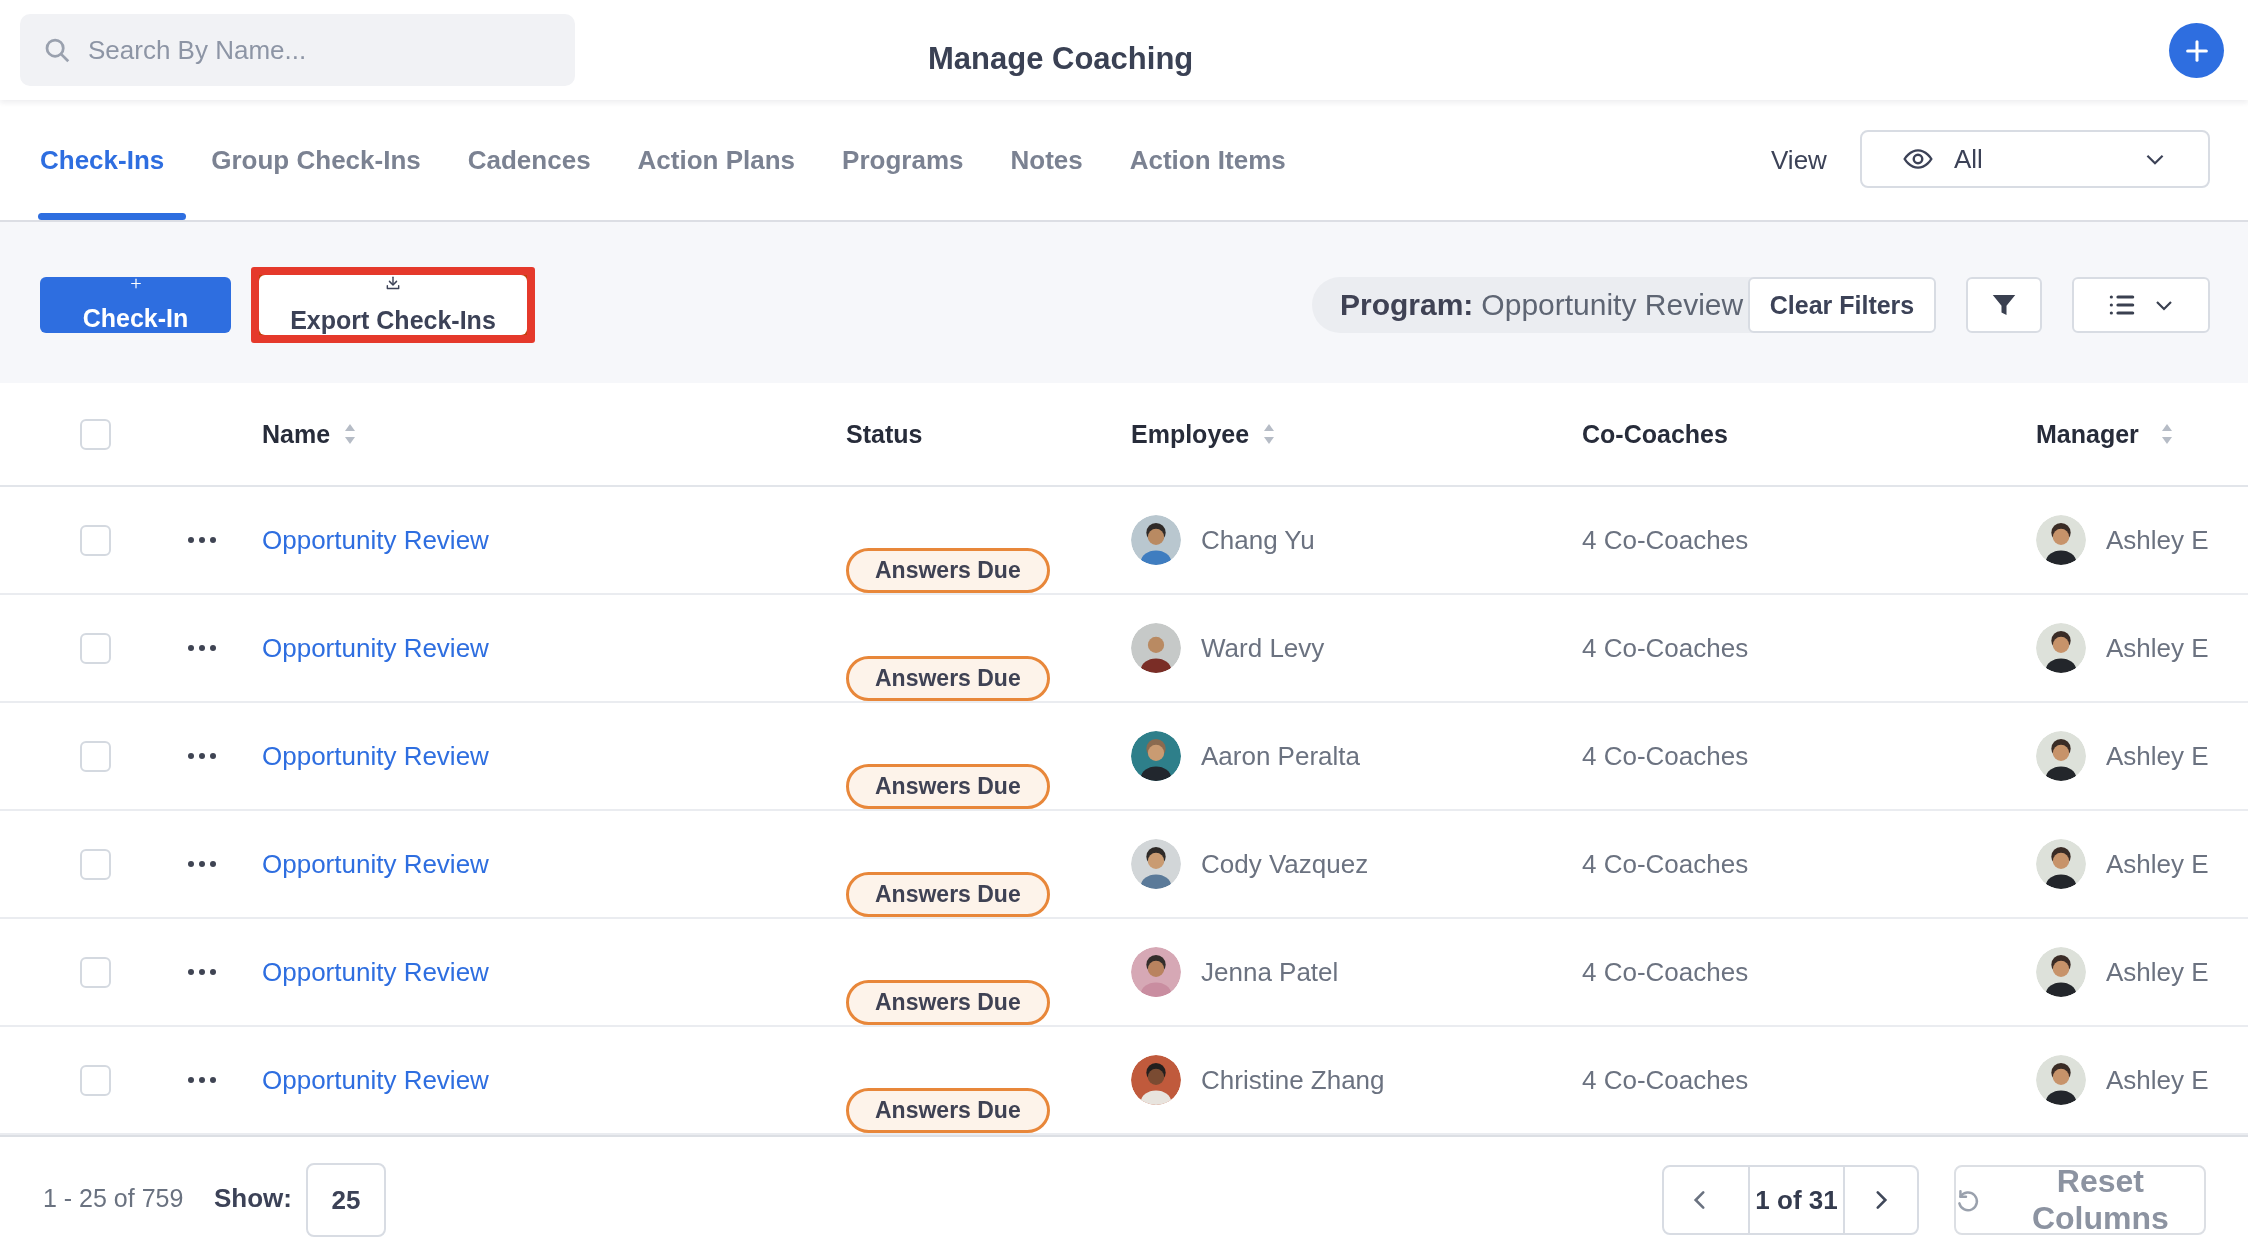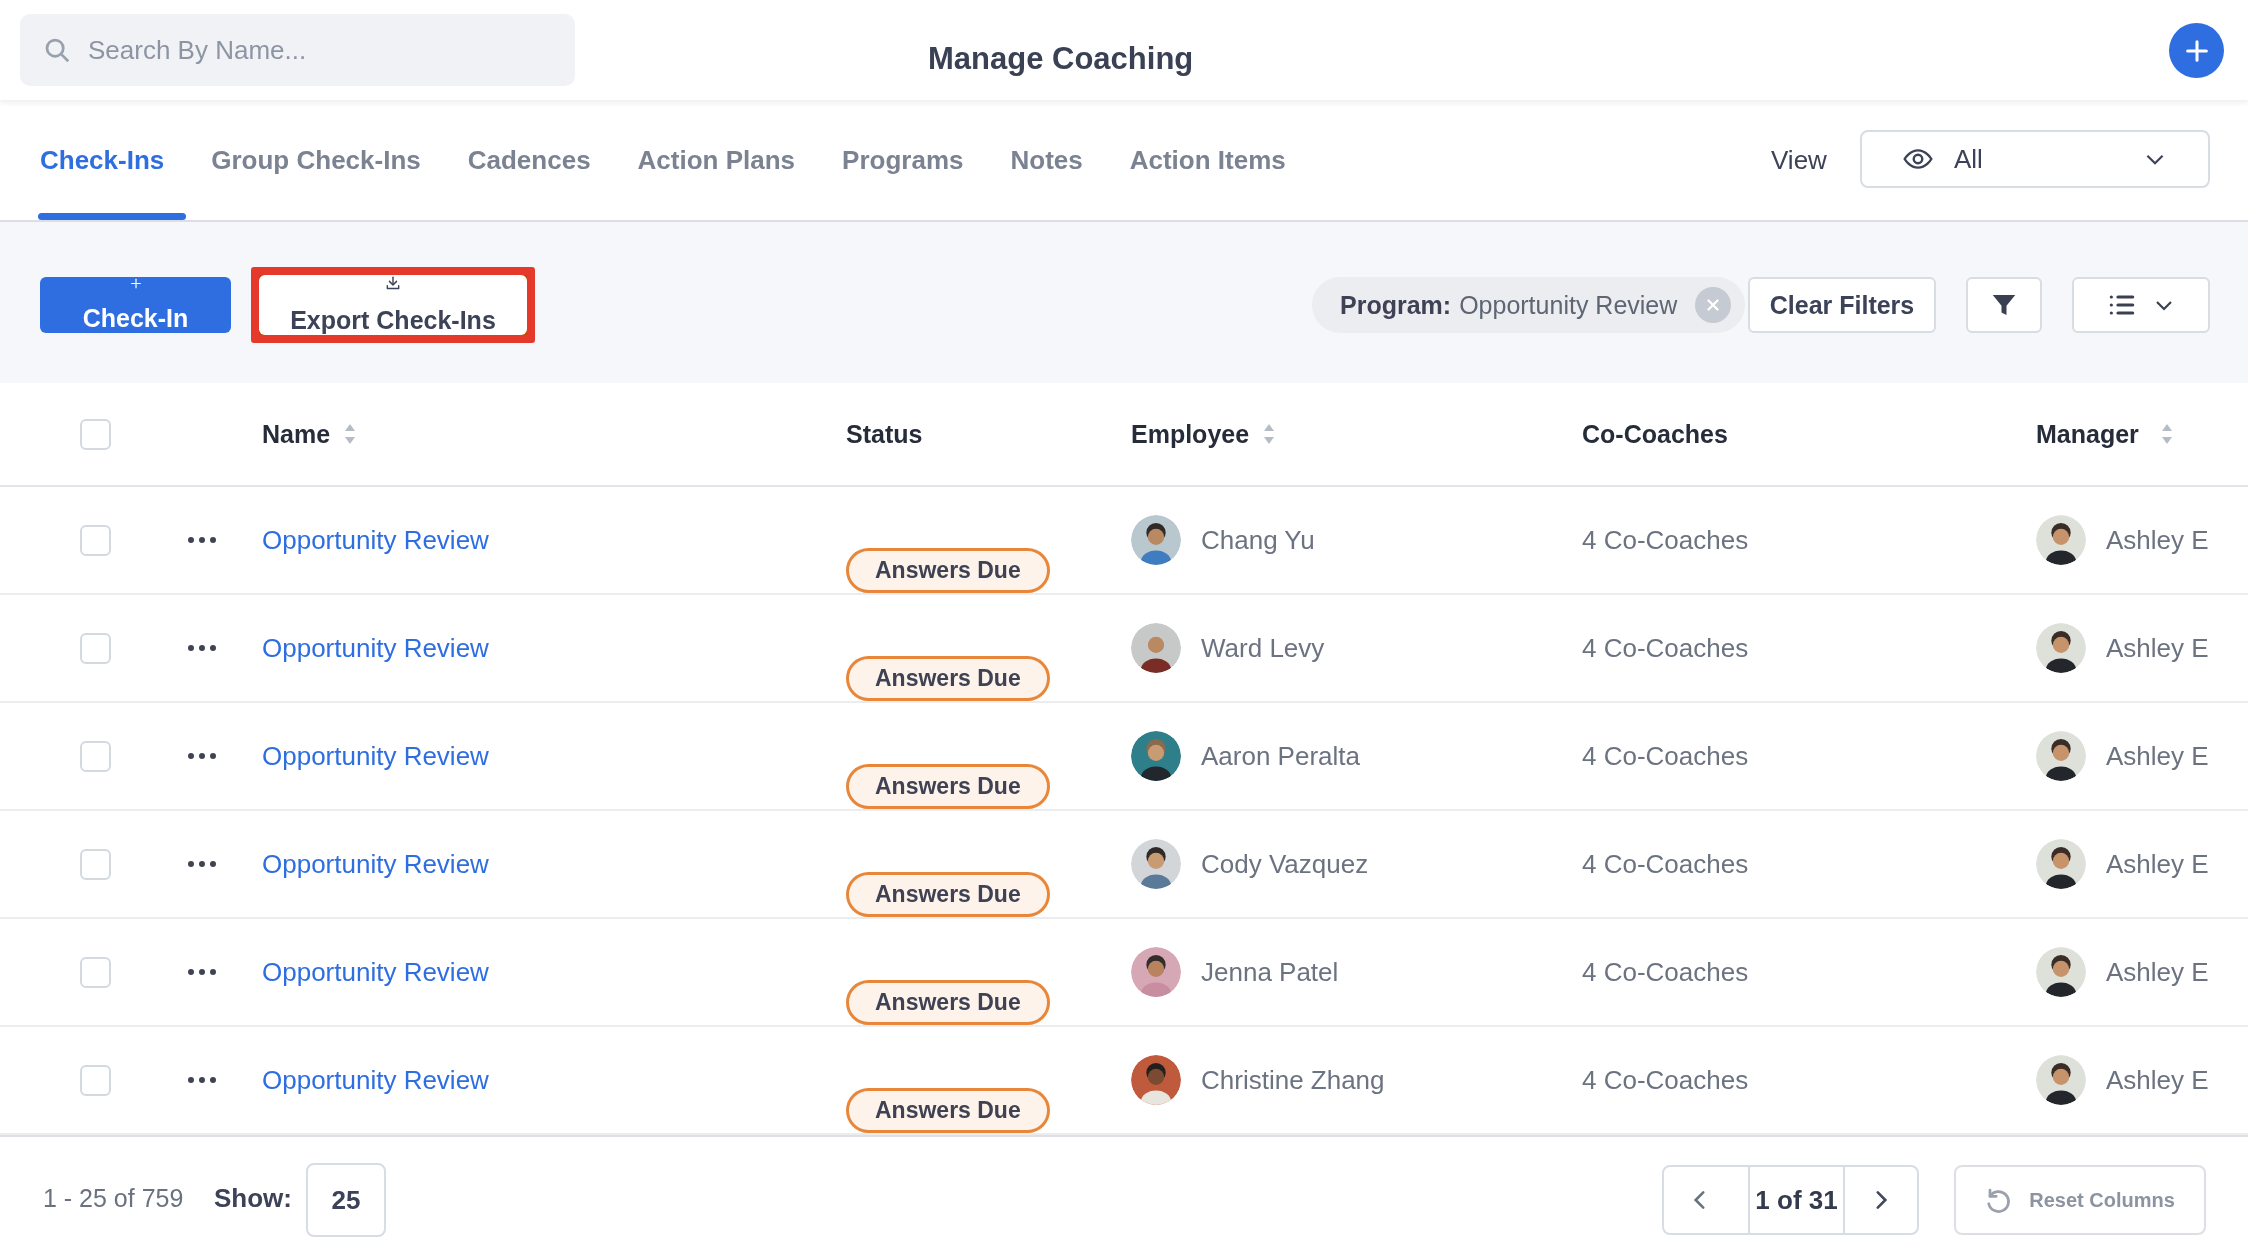--- a/index.html
+++ b/index.html
@@ -44,21 +44,21 @@
     border-radius:6px; font-size:25px; font-weight:700; cursor:pointer;
     font-family:"Liberation Sans", sans-serif;flex-direction:column; }
   .checkin-btn { position:absolute; left:40px; top:55px; width:191px; height:56px;
     background:#2e6ee0; color:#fff; border:none; }
   .annotation { position:absolute; left:251px; top:45px; width:284px; height:76px;
     border:8px solid #e5392b; border-radius:3px; background:#c2410c; }
   .export-btn { width:100%; height:100%; background:#fff; border:none;
     color:#3c4257; }
   .chip { position:absolute; left:1312px; top:55px; height:56px; padding:0 14px 0 28px;
     background:#ebedf1; border-radius:28px; display:flex; align-items:center;
-    gap:8px; font-size:25px; }
+    gap:8px; font-size:30px; }
   .chip b { color:#3f4254; font-weight:700; }
   .chip span.val { color:#5e6573; }
   .chip-x { width:36px; height:36px; margin-left:10px; border-radius:50%;
     background:#c6cad2; color:#fff; border:none; cursor:pointer; font-size:20px;
     font-weight:700; display:flex; align-items:center; justify-content:center; }
   .clear-btn { position:absolute; left:1748px; top:55px; width:188px; height:56px;
     background:#fff; border:2px solid #d8dce3; color:#3c4257; }
   .icon-btn { position:absolute; top:55px; height:56px; background:#fff;
     border:2px solid #d8dce3; border-radius:6px; cursor:pointer;
     display:flex; align-items:center; justify-content:center; gap:14px; }
@@ -101,21 +101,21 @@
   .pager { position:absolute; left:1662px; top:28px; width:257px; height:70px;
     border:2px solid #d8dce3; border-radius:8px; display:flex; background:#fff; }
   .pager .pbtn { width:72px; display:flex; align-items:center; justify-content:center;
     cursor:pointer; color:#6a7280; }
   .pager .pcur { flex:1; border-left:2px solid #d8dce3; border-right:2px solid #d8dce3;
     display:flex; align-items:center; justify-content:center; font-size:26px;
     font-weight:700; color:#343b4e;margin-left:12px; }
   .reset-btn { position:absolute; left:1954px; top:28px; width:252px; height:70px;
     background:#fff; border:2px solid #dcdfe4; border-radius:8px; cursor:pointer;
     display:flex; align-items:center; justify-content:center; gap:14px;
-    font-size:20px; font-weight:600; color:#8c93a1;
+    font-size:32px; font-weight:600; color:#8c93a1;
     font-family:"Liberation Sans", sans-serif;text-align:center; }
 </style>
 </head>
 <body>
 
 <div class="topbar">
   <div class="search">
     <svg width="30" height="30" viewBox="0 0 24 24" fill="none" stroke="#9aa1ae" stroke-width="2.2">
         <circle cx="10.5" cy="10.5" r="6.5"></circle>
         <line x1="15.5" y1="15.5" x2="21" y2="21"></line>

